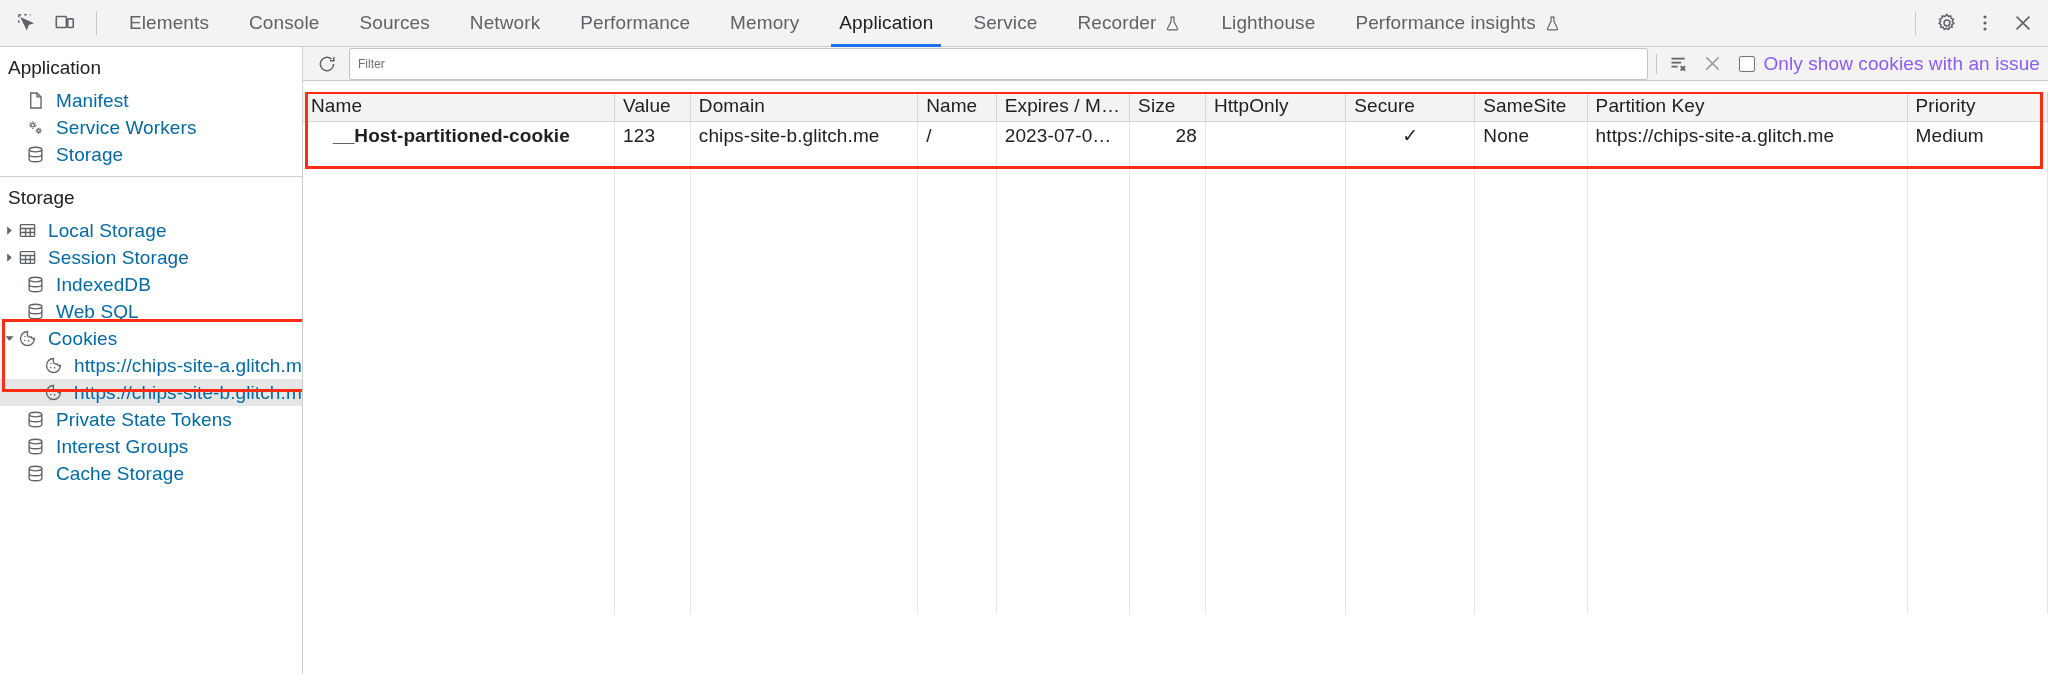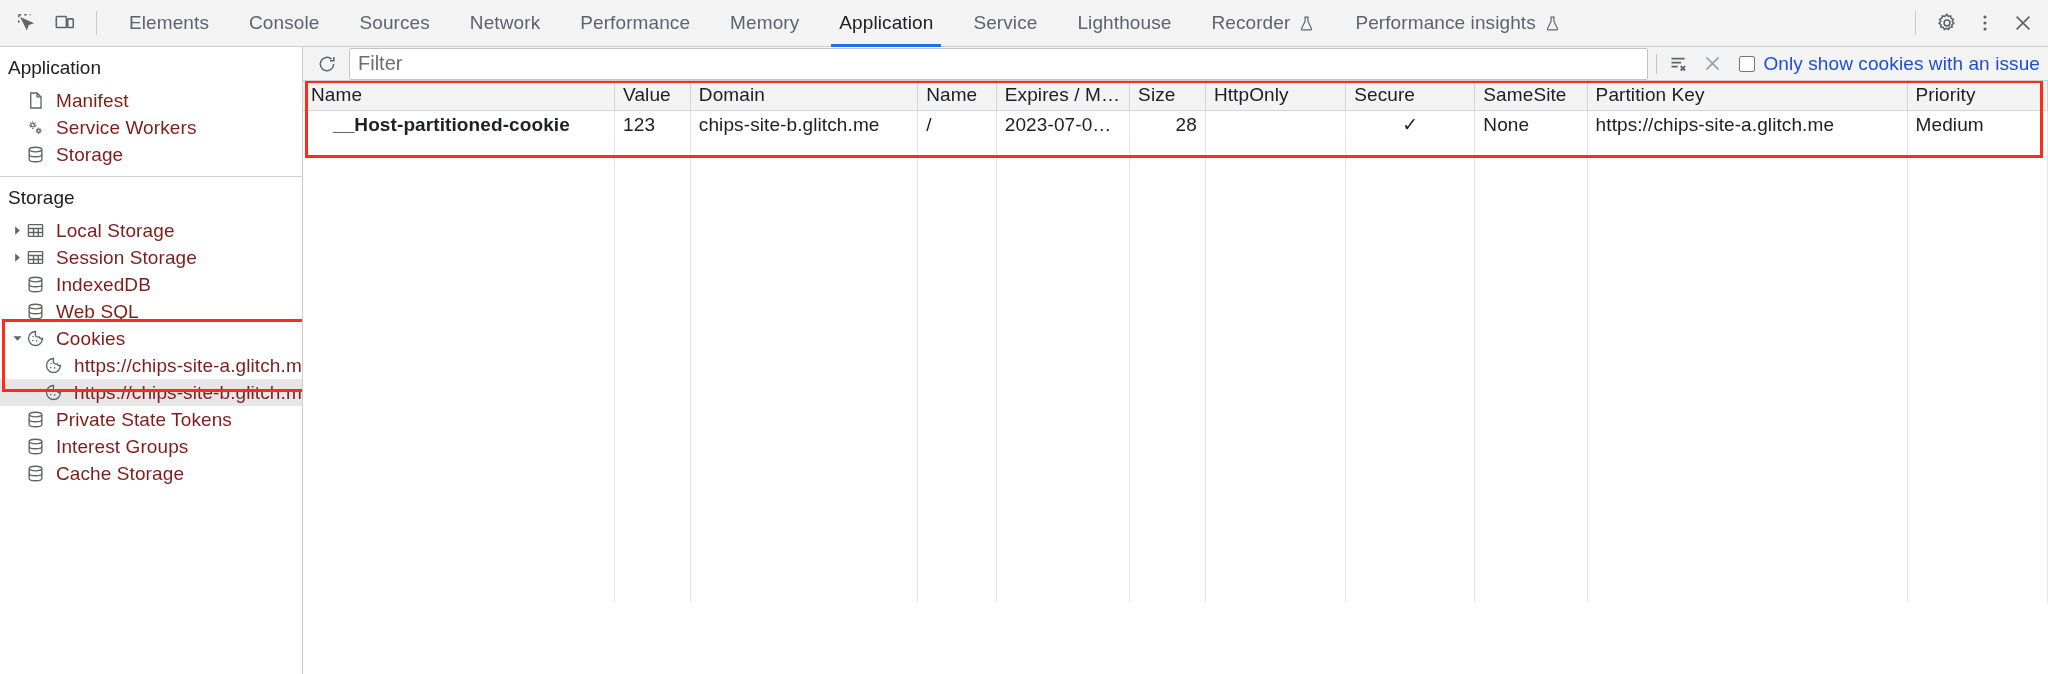--- a/index.html
+++ b/index.html
@@ -104,41 +104,40 @@
   }
   .section-divider {
     height: 1px;
     background: #d0d0d0;
     margin: 8px 0 0 0;
   }
   .tree-item {
     height: 27px;
     display: flex;
     align-items: center;
-    padding-left: 8px;
     cursor: pointer;
     white-space: nowrap;
     position: relative;
   }
   .tree-item.selected { background: #e6e6e6; }
   .twisty {
     width: 18px; min-width: 18px;
     display: flex; align-items: center; justify-content: center;
     color: #5f6368;
     font-size: 0;
   }
   .twisty svg { display: block; }
   .tree-icon {
     width: 26px; min-width: 26px;
     display: flex; align-items: center; justify-content: flex-start;
     color: #5f6368;
   }
   .tree-label {
     font-size: 19px;
-    color: #7f1d1d;
+    color: #0369a1;
     padding-left: 4px;
     letter-spacing: .1px;
   }
   .indent-1 { padding-left: 26px; }
   .indent-2 { padding-left: 44px; }
 
   
   .anno {
     position: absolute;
     border: 3px solid #ff2d14;
@@ -172,21 +171,21 @@
     cursor: pointer;
     flex: 0 0 auto;
   }
   .filter-input {
     flex: 1 1 auto;
     height: 32px;
     background: #ffffff;
     border: 1px solid #c4c4c4;
     border-radius: 2px;
     padding: 0 8px;
-    font-size: 20px;
+    font-size: 12px;
     color: #202124;
     font-family: "Liberation Sans", sans-serif;
     outline: none;
     min-width: 0;
   }
   .filter-input::placeholder { color: #6e6e6e; }
   .fb-sep { width: 1px; height: 20px; background: #c4c4c4; flex: 0 0 auto; }
   .fb-icon {
     width: 26px; height: 26px;
     display: flex; align-items: center; justify-content: center;
@@ -203,30 +202,31 @@
   }
   .checkbox {
     width: 16px; height: 16px;
     border: 1px solid #757575;
     border-radius: 2px;
     background: #fff;
     flex: 0 0 auto;
   }
   .fb-check-label {
     font-size: 19px;
-    color: #1d4ed8;
+    color: #8b5cf6;
     white-space: nowrap;
     letter-spacing: .1px;
   }
 
   
   .table-wrap {
     flex: 1 1 auto;
     overflow: hidden;
     position: relative;
+    margin-top: 11px;
   }
   table.cookies {
     width: 100%;
     border-collapse: collapse;
     table-layout: fixed;
     font-size: 19px;
   }
   table.cookies th {
     background: #f3f3f3;
     font-weight: normal;
@@ -311,30 +311,30 @@
       <div class="tab">
           <span>Memory</span>
         </div>
       <div class="tab active">
           <span>Application</span>
         </div>
       <div class="tab">
           <span>Service</span>
         </div>
       <div class="tab">
-          <span>Lighthouse</span>
-        </div>
-      <div class="tab">
         <span>Recorder</span>
         <span class="flask">
           <svg width="17" height="17" viewBox="0 0 24 24" fill="none" stroke="currentColor" stroke-width="1.6">
             <path d="M9 3h6M10 3v6L5 19a1.3 1.3 0 0 0 1.1 2h11.8A1.3 1.3 0 0 0 19 19l-5-10V3"></path>
           </svg>
         </span>
       </div>
+      <div class="tab">
+          <span>Lighthouse</span>
+        </div>
       <div class="tab">
         <span>Performance insights</span>
         <span class="flask">
           <svg width="17" height="17" viewBox="0 0 24 24" fill="none" stroke="currentColor" stroke-width="1.6">
             <path d="M9 3h6M10 3v6L5 19a1.3 1.3 0 0 0 1.1 2h11.8A1.3 1.3 0 0 0 19 19l-5-10V3"></path>
           </svg>
         </span>
       </div>
     </div>
 

